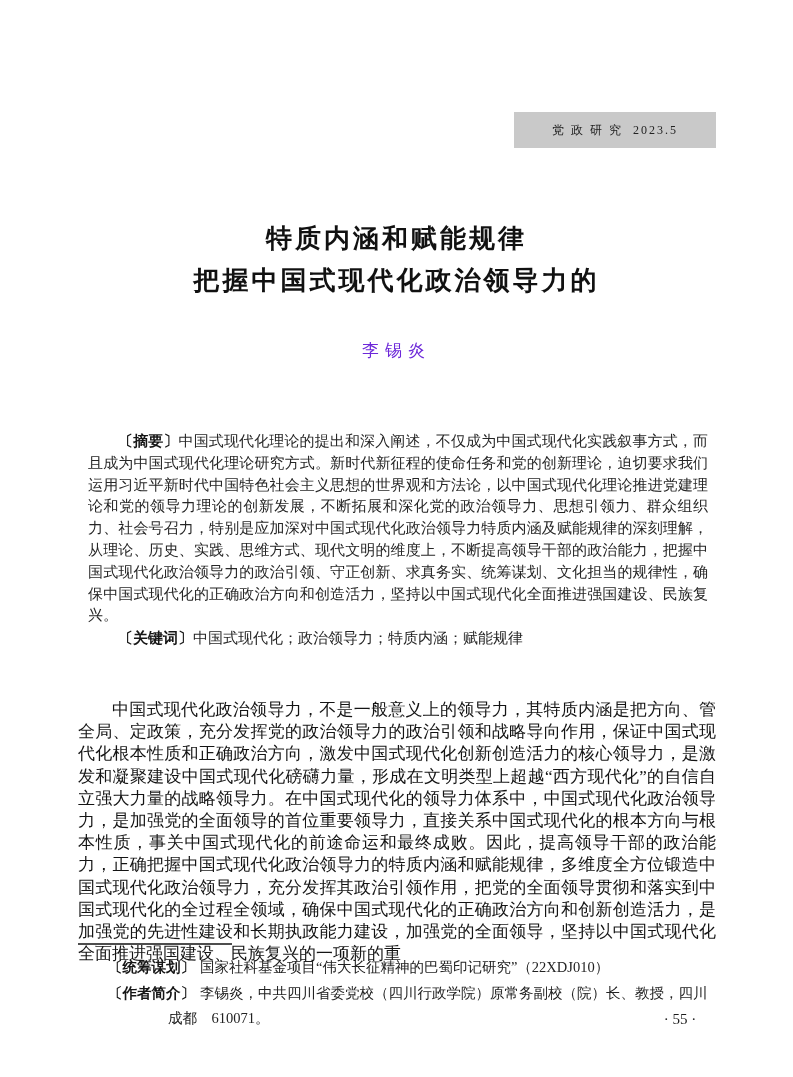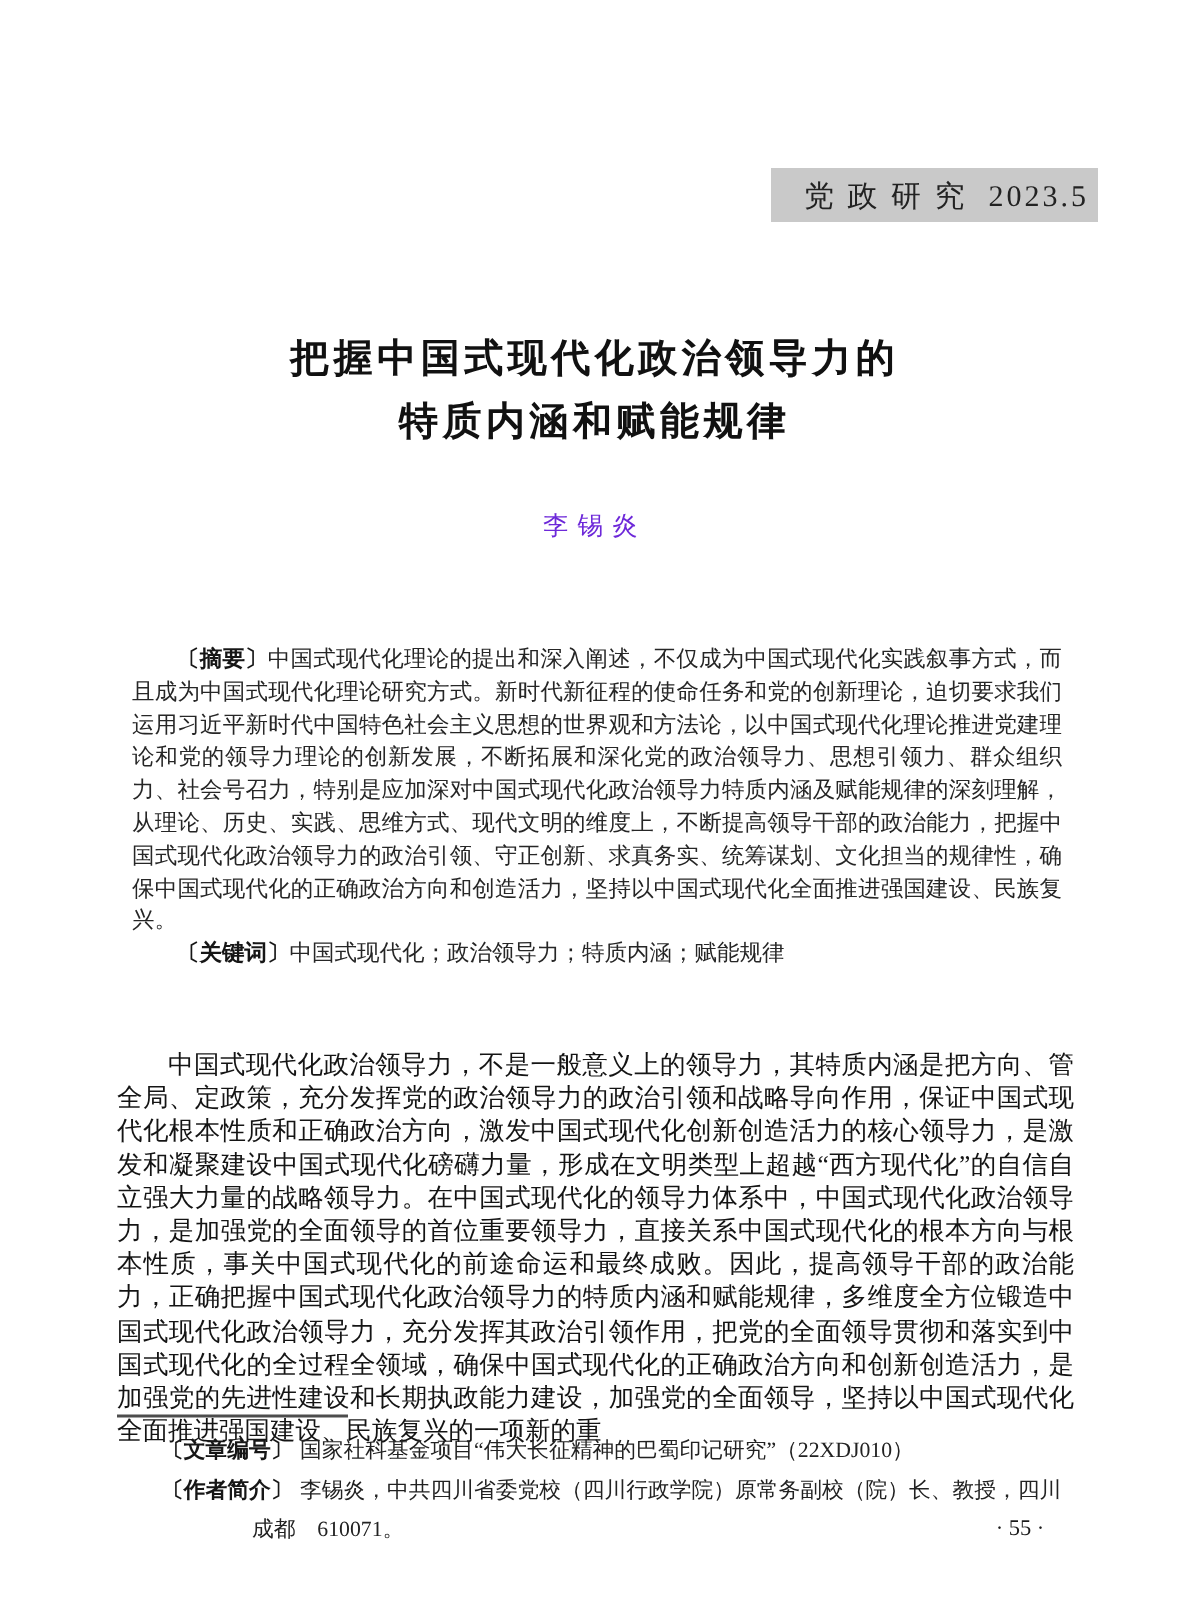--- a/index.html
+++ b/index.html
@@ -15,25 +15,24 @@
   .journal-box {
     position: absolute;
     left: 514px;
     top: 112px;
     width: 202px;
     height: 36px;
     background: #c9c9c9;
     display: flex;
     align-items: center;
     justify-content: center;
-    font-size: 20px;
+    font-size: 12px;
     letter-spacing: 2px;
     white-space: pre;
     color: #222222;
-    padding-left: 16px;
   }
   .title-block {
     position: absolute;
     top: 218px;
     left: 0;
     width: 100%;
     text-align: center;
     font-weight: bold;
     font-size: 26px;
     line-height: 42px;
@@ -55,21 +54,21 @@
     left: 88px;
     top: 430px;
     width: 620px;
     font-size: 15px;
     line-height: 21.8px;
     color: #262626;
   }
   .front-matter p { margin: 0; text-indent: 2em; }
   .abstract-para { text-align: justify; }
   .label-bold {
-    font-family: Liberation Mono, monospace;
+    font-family: Liberation Sans, sans-serif;
     font-weight: bold;
     color: #161616;
   }
   .meta-group { margin-right: 16px; white-space: nowrap; }
   .body-text {
     position: absolute;
     left: 78px;
     top: 699px;
     width: 638px;
     font-size: 17px;
@@ -111,37 +110,37 @@
 </head>
 <body>
 
 <div class="page">
 
   <div class="journal-box">
     <span>党 政 研 究  2023.5</span>
   </div>
 
   <div class="title-block">
+    <div>特质内涵和赋能规律</div>
     <div>把握中国式现代化政治领导力的</div>
-    <div>特质内涵和赋能规律</div>
   </div>
 
   <div class="author">李锡炎</div>
 
   <div class="front-matter">
     <p class="abstract-para"><span class="label-bold">〔摘要〕</span><span>中国式现代化理论的提出和深入阐述，不仅成为中国式现代化实践叙事方式，而且成为中国式现代化理论研究方式。新时代新征程的使命任务和党的创新理论，迫切要求我们运用习近平新时代中国特色社会主义思想的世界观和方法论，以中国式现代化理论推进党建理论和党的领导力理论的创新发展，不断拓展和深化党的政治领导力、思想引领力、群众组织力、社会号召力，特别是应加深对中国式现代化政治领导力特质内涵及赋能规律的深刻理解，从理论、历史、实践、思维方式、现代文明的维度上，不断提高领导干部的政治能力，把握中国式现代化政治领导力的政治引领、守正创新、求真务实、统筹谋划、文化担当的规律性，确保中国式现代化的正确政治方向和创造活力，坚持以中国式现代化全面推进强国建设、民族复兴。</span></p>
     <p><span class="label-bold">〔关键词〕</span><span>中国式现代化；政治领导力；特质内涵；赋能规律</span></p>
   </div>
 
   <div class="body-text">
     <p>中国式现代化政治领导力，不是一般意义上的领导力，其特质内涵是把方向、管全局、定政策，充分发挥党的政治领导力的政治引领和战略导向作用，保证中国式现代化根本性质和正确政治方向，激发中国式现代化创新创造活力的核心领导力，是激发和凝聚建设中国式现代化磅礴力量，形成在文明类型上超越“西方现代化”的自信自立强大力量的战略领导力。在中国式现代化的领导力体系中，中国式现代化政治领导力，是加强党的全面领导的首位重要领导力，直接关系中国式现代化的根本方向与根本性质，事关中国式现代化的前途命运和最终成败。因此，提高领导干部的政治能力，正确把握中国式现代化政治领导力的特质内涵和赋能规律，多维度全方位锻造中国式现代化政治领导力，充分发挥其政治引领作用，把党的全面领导贯彻和落实到中国式现代化的全过程全领域，确保中国式现代化的正确政治方向和创新创造活力，是加强党的先进性建设和长期执政能力建设，加强党的全面领导，坚持以中国式现代化全面推进强国建设、民族复兴的一项新的重</p>
   </div>
 
   <div class="fn-divider"></div>
 
   <div class="footnotes">
-    <div class="footnote"><span class="label-bold">〔文章编号〕</span><span>国家社科基金项目“伟大长征精神的巴蜀印记研究”（22XDJ010）</span></div>
+    <div class="footnote"><span class="label-bold">〔统筹谋划〕</span><span>国家社科基金项目“伟大长征精神的巴蜀印记研究”（22XDJ010）</span></div>
     <div class="footnote"><span class="label-bold">〔作者简介〕</span><span>李锡炎，中共四川省委党校（四川行政学院）原常务副校（院）长、教授，四川　成都　610071。</span></div>
   </div>
 
   <div class="page-number">· 55 ·</div>
 
 </div>
 
 </body></html>

